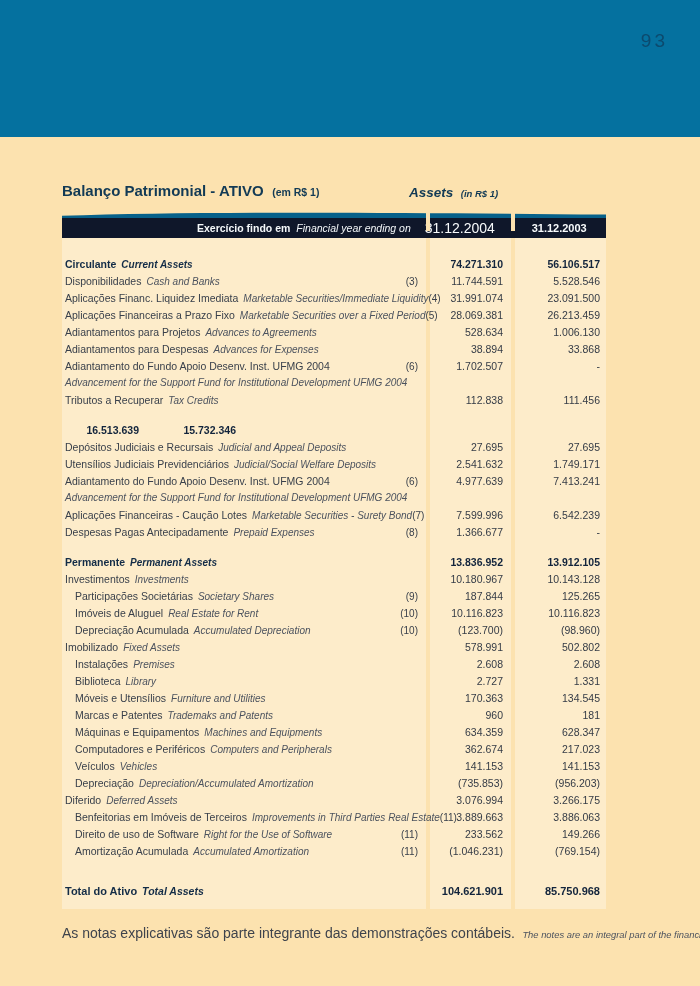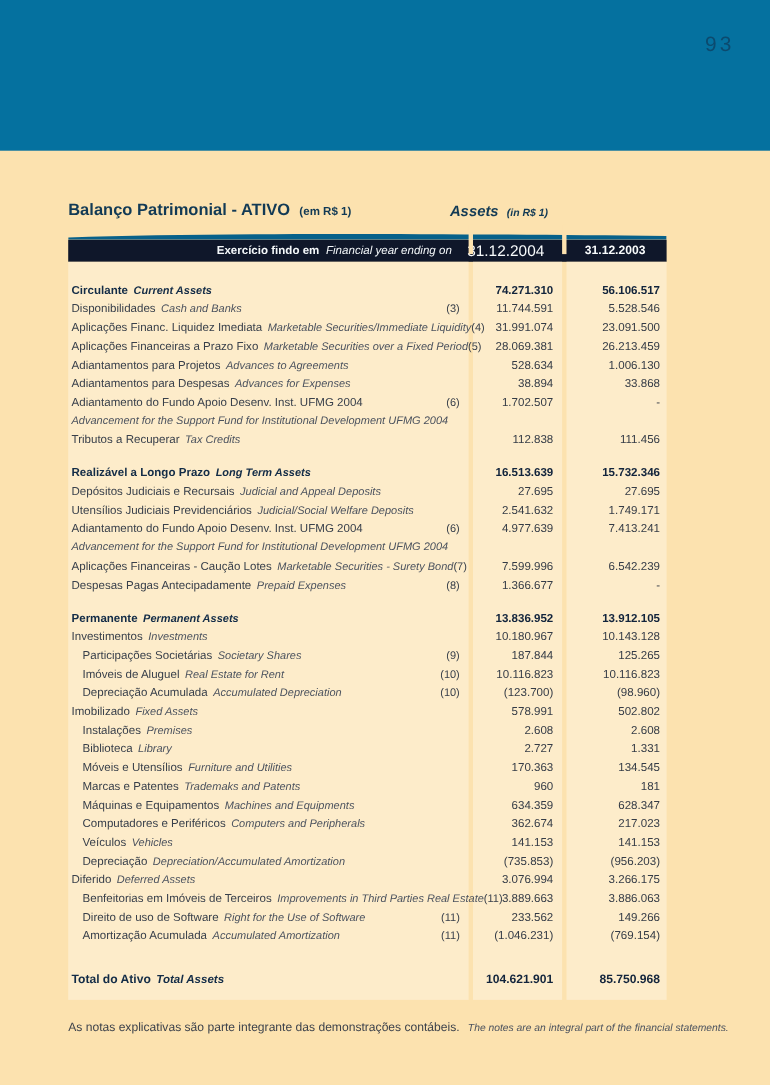--- a/index.html
+++ b/index.html
@@ -78,21 +78,21 @@
   .row.section .num, .row.total .num { font-weight:bold; color:#12243c; }
   .row.section { margin-top:13px; }
   .row.sub .cellA { padding-left:13px; }
   .row.cont .en { margin-left:0; }
   .row.total { margin-top:auto; margin-bottom:8px; height:20px; }
   .row.total .pt { font-size:11px; }
   .row.total .en { font-size:10.5px; }
   .row.total .num { font-size:11px; }
 
   .footnote { margin-top:15px; white-space:nowrap; }
-  .fn-pt { font-size:11px; color:#3e434c; }
+  .fn-pt { font-size:14px; color:#3e434c; }
   .fn-en { font-size:9.4px; font-style:italic; color:#4b525e; margin-left:3px; }
 </style>
 </head>
 <body>
 
 <div class="top-band"></div>
 <div class="page-number">93</div>
 
 <div class="content">
 
@@ -221,25 +221,20 @@
           <span class="pt">Tributos a Recuperar</span>
           <span class="en">Tax Credits</span>
           <span class="note"></span>
         </div>
         <div class="cellGap"></div>
         <div class="cellB num">112.838</div>
         <div class="cellGap"></div>
         <div class="cellC num">111.456</div>
       </div>
       <div class="row section">
-        <div class="cellA">
-          <span class="pt">Realizável a Longo Prazo</span>
-          <span class="en">Long Term Assets</span>
-          <span class="note"></span>
-        </div>
         <div class="cellGap"></div>
         <div class="cellB num">16.513.639</div>
         <div class="cellGap"></div>
         <div class="cellC num">15.732.346</div>
       </div>
       <div class="row item">
         <div class="cellA">
           <span class="pt">Depósitos Judiciais e Recursais</span>
           <span class="en">Judicial and Appeal Deposits</span>
           <span class="note"></span>

